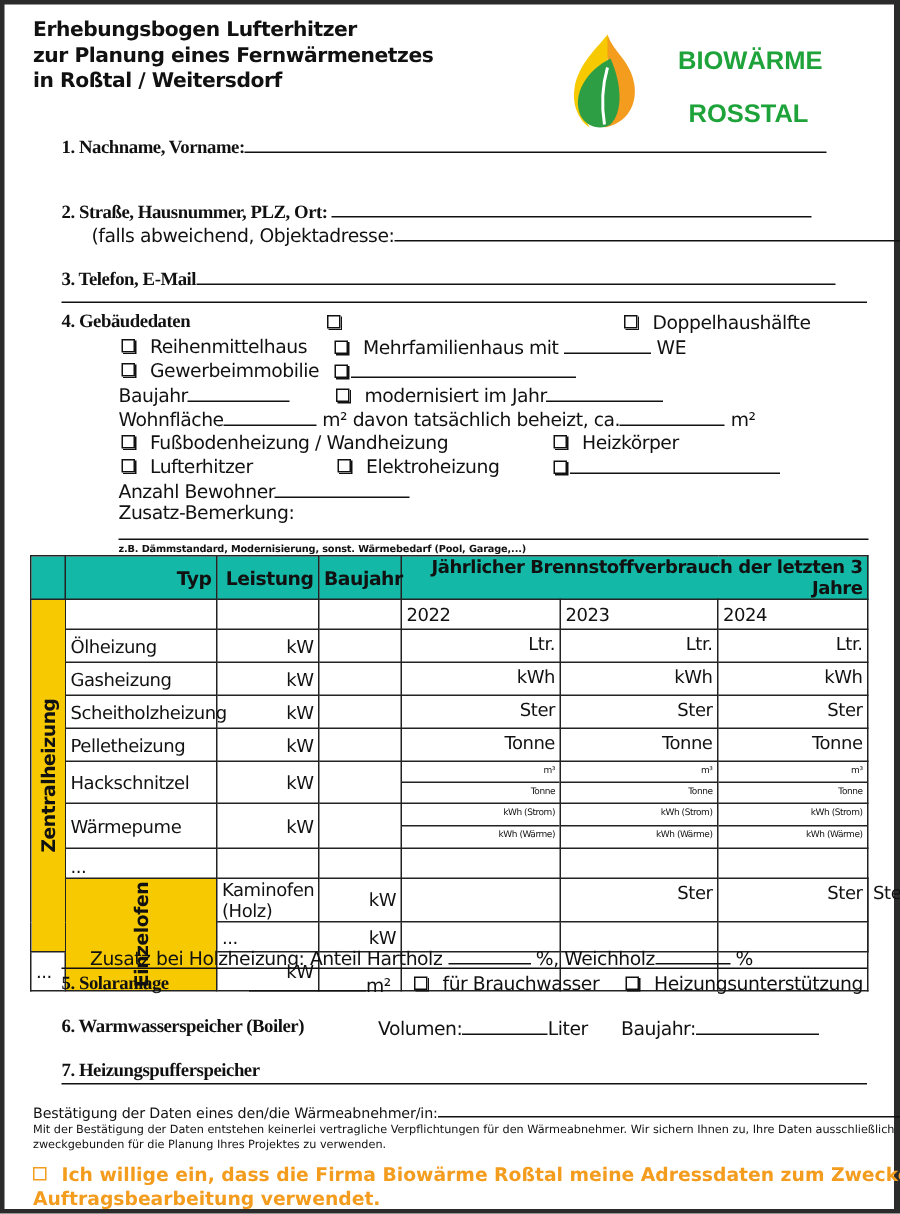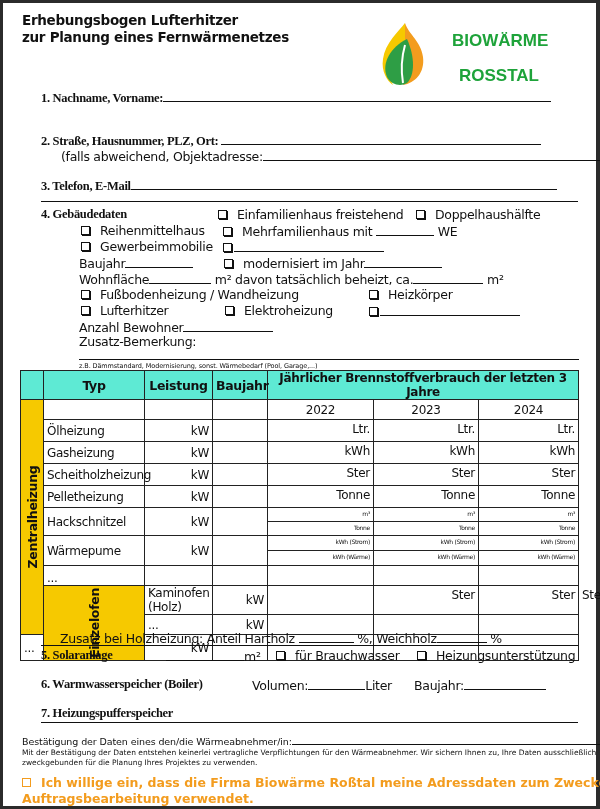--- a/index.html
+++ b/index.html
@@ -4,44 +4,45 @@
 <style>
   html, body { margin:0; padding:0; }
   body { width:600px; height:809px; background:#2b2b2b; position:relative; overflow:hidden;
          font-family:"DejaVu Sans", "Liberation Sans", sans-serif; color:#111; }
   .page { position:absolute; left:3px; top:3px; width:593px; height:803px; background:#fff; }
   .abs { position:absolute; white-space:nowrap; }
   .title { left:19px; top:9px; font-size:13.5px; font-weight:bold; line-height:17px; letter-spacing:-0.3px; }
   .brand { font-family:"Liberation Sans", sans-serif; font-weight:bold; color:#1ea33a; font-size:17px; }
   .sec { font-size:12.5px; font-weight:bold; letter-spacing:-0.3px;font-family:Liberation Serif, serif; }
   .txt { font-size:12.5px; letter-spacing:-0.3px; }
-  .small { font-size:6.5px; letter-spacing:-0.1px; }
+  .small { font-size:6.5px; letter-spacing:-0.1px;font-weight:bold; }
   .tiny { font-size:7.5px; line-height:9.5px; }
   .ul { display:inline-block; border-bottom:1px solid #111; height:12px; vertical-align:baseline; }
   .hr { position:absolute; height:0; border-top:1px solid #111; }
   .cb { display:inline-block; width:7px; height:7px; border:1.3px solid #111; box-shadow:1px 1px 0 #111; margin-right:10px; vertical-align:0px; }
   table.grid { position:absolute; left:17px; top:367px; border-collapse:collapse; width:558px; table-layout:fixed; }
   table.grid td, table.grid th { border:1px solid #222; padding:0 3px; font-size:12px; height:19px; letter-spacing:-0.3px; }
-  table.grid th { background:#5eead4; font-weight:bold; font-size:12.5px; height:20px; }
+  table.grid th { background:#14b8a6; font-weight:bold; font-size:12.5px; height:20px;text-align:right; }
   .side { background:#f6c900; padding:0 !important; position:relative; }
   .side span { position:absolute; left:50%; top:50%; transform:translate(-50%,-50%) rotate(-90deg); font-weight:bold; font-size:12.5px; white-space:nowrap; }
   .kw { text-align:right;margin-top:36px; }
   .unit { font-size:6px; text-align:right; vertical-align:top; padding-top:2px !important; }
-  .yr { text-align:center; font-size:10.5px; }
+  .yr { text-align:left; font-size:10.5px; }
   .orange { color:#f39c1e; font-weight:bold; font-size:12.5px; line-height:16px; }
   .cb-o { display:inline-block; width:7px; height:7px; border:1.3px solid #f39c1e; margin-right:10px; }
 </style>
 </head>
 <body>
 
 <div class="page">
 
   <div class="abs title">
     <div>Erhebungsbogen Lufterhitzer</div>
     <div>zur Planung eines Fernwärmenetzes</div>
+    <div>in Roßtal / Weitersdorf</div>
   </div>
   <svg class="abs" style="left:372px;top:18px" width="52" height="66" viewBox="0 0 52 66">
     <path d="M30 2 C34 14 46 20 48 36 C50 52 40 62 28 64 C36 54 40 40 32 26 C30 20 28 12 30 2 Z" fill="#f39c1e"></path>
     <path d="M30 2 C24 10 10 22 8 38 C6 50 12 60 18 64 C10 48 16 28 30 20 Z" fill="#f6c900"></path>
     <path d="M32 18 C16 26 6 42 12 56 C16 64 26 66 32 62 C40 54 40 36 32 18 Z" fill="#2e9e45"></path>
     <path d="M30 24 C26 38 26 50 28 62" stroke="#fff" stroke-width="2" fill="none"></path>
   </svg>
   <div class="abs brand" style="left:449px;top:28px">BIOWÄRME</div>
   <div class="abs brand" style="left:456px;top:63px">ROSSTAL</div>
 
@@ -55,21 +56,21 @@
   <div class="abs txt" style="left:58px;top:145px">
     <span>(falls abweichend, Objektadresse:</span><span class="ul" style="width:337px"></span><span>)</span>
   </div>
 
   <div class="abs sec" style="left:38px;top:174px">
     <span>3.  Telefon, E-Mail</span><span class="ul" style="width:426px"></span>
   </div>
   <div class="hr" style="left:38px;top:198px;width:537px"></div>
 
   <div class="abs sec" style="left:38px;top:204px">4.  Gebäudedaten</div>
-  <div class="abs txt" style="left:215px;top:204px"><span class="cb"></span><span>Einfamilienhaus freistehend</span></div>
+  <div class="abs txt" style="left:215px;top:204px"><span class="cb"></span></div>
   <div class="abs txt" style="left:413px;top:204px"><span class="cb"></span><span>Doppelhaushälfte</span></div>
 
   <div class="abs txt" style="left:78px;top:220px"><span class="cb"></span><span>Reihenmittelhaus</span></div>
   <div class="abs txt" style="left:220px;top:220px"><span class="cb"></span><span>Mehrfamilienhaus mit</span> <span class="ul" style="width:58px"></span> <span>WE</span></div>
 
   <div class="abs txt" style="left:78px;top:236px"><span class="cb"></span><span>Gewerbeimmobilie</span></div>
   <div class="abs txt" style="left:220px;top:236px"><span class="cb" style="margin-right:2px"></span><span class="ul" style="width:150px"></span></div>
 
   <div class="abs txt" style="left:76px;top:252px"><span>Baujahr</span><span class="ul" style="width:68px"></span></div>
   <div class="abs txt" style="left:221px;top:252px"><span class="cb"></span><span>modernisiert im Jahr</span><span class="ul" style="width:78px"></span></div>

